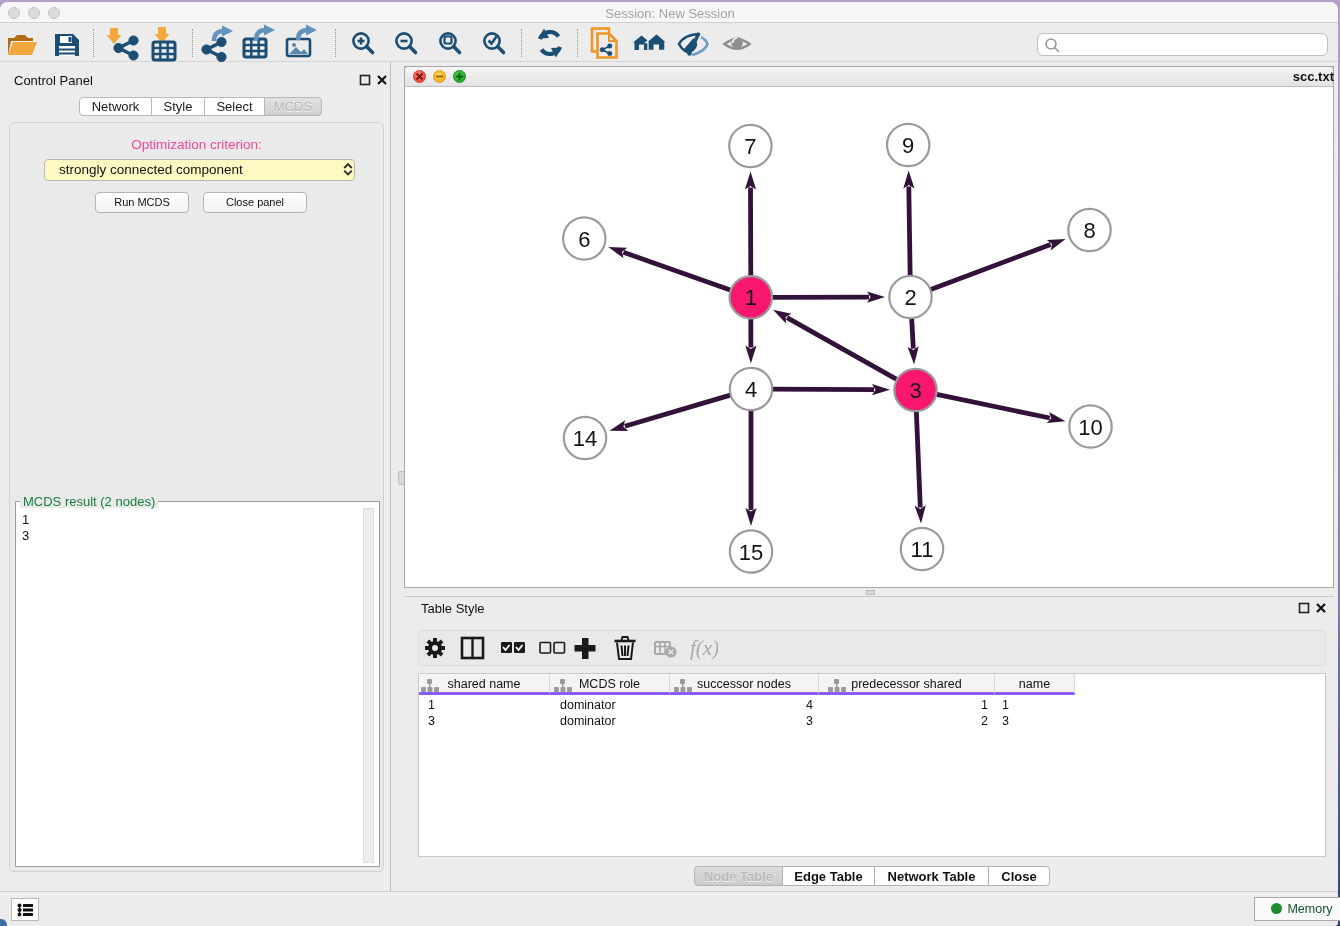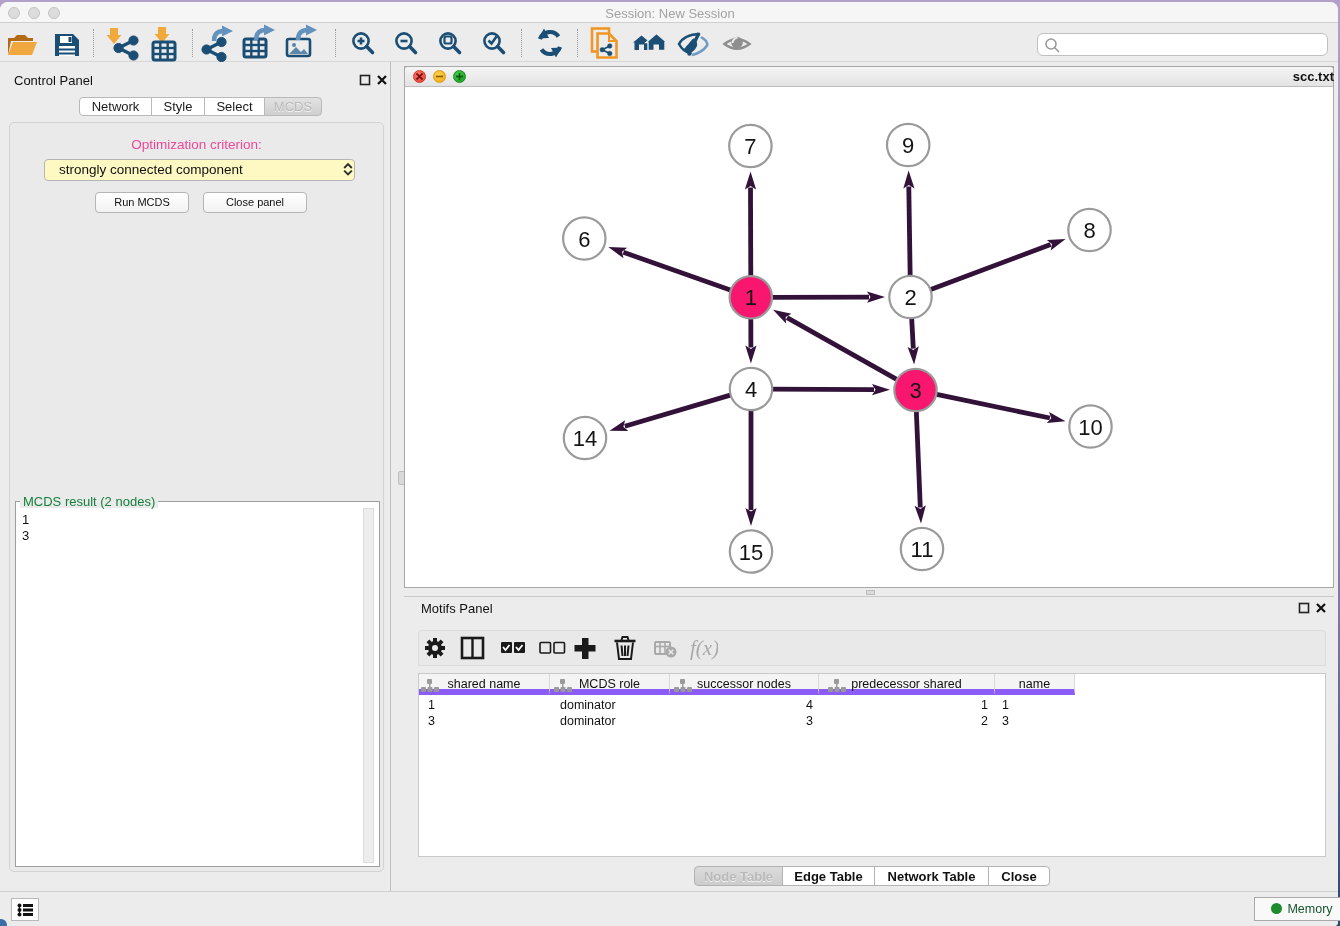--- a/index.html
+++ b/index.html
@@ -22,21 +22,21 @@
 #mcdsbox{position:absolute;left:15px;top:501px;width:365px;height:366px;border:1px solid #9d9d9d;background:#fff}
 #mcdslegend{position:absolute;left:20px;top:494px;height:14px;background:#eaeaea;padding:0 3px;font-size:13px;color:#15803d}
 
 #netwin{position:absolute;left:404px;top:66px;width:930px;height:522px;border:1px solid #a8a8a8;background:#fff}
 #nettitle{position:absolute;left:404px;top:66px;width:930px;height:21px;background:linear-gradient(#f5f5f5,#e3e3e3);border:1px solid #a8a8a8;border-bottom:1px solid #bdbdbd;border-radius:3px 3px 0 0}
 .mtl{position:absolute;top:70px;width:13px;height:13px;border-radius:50%}
 
 #tpanel{position:absolute;left:404px;top:596px;width:930px;height:292px;background:#ececec;border-top:1px solid #c9c9c9}
 #ttoolbar{position:absolute;left:418px;top:630px;width:908px;height:36px;background:#e9e9e9;border:1px solid #dcdcdc;border-radius:4px 4px 0 0}
 #ttable{position:absolute;left:418px;top:673px;width:908px;height:184px;background:#fff;border:1px solid #c9c9c9}
-.th{position:absolute;top:674px;height:21px;background:#f4f4f4;border-right:1px solid #d9d9d9;border-bottom:6px solid #8b5cf6;font-size:12.5px;color:#111;text-align:center;line-height:20px}
+.th{position:absolute;top:674px;height:21px;background:#f4f4f4;border-right:1px solid #d9d9d9;border-bottom:3px solid #8b5cf6;font-size:12.5px;color:#111;text-align:center;line-height:20px}
 .td{position:absolute;height:16px;font-size:12.5px;color:#111;line-height:16px}
 .btab{position:absolute;top:866px;height:20px;border:1px solid #b2b2b2;background:#fff;font-size:13px;font-weight:700;text-align:center;line-height:19px;color:#111}
 #statusbar{position:absolute;left:0;top:891px;width:1338px;height:35px;background:#ececec;border-top:1px solid #cfcfcf;border-radius:0 0 4px 0}
 </style>
 </head>
 <body>
 <div id="win"></div>
 <div id="titlebar"></div>
 <div class="tl" style="left:8px"></div>
 <div class="tl" style="left:28px"></div>
@@ -252,21 +252,21 @@
 <circle cx="922" cy="549" r="21.2" fill="#ffffff" stroke="#9a9a9a" stroke-width="2.2"></circle>
 <text x="922" y="557" text-anchor="middle" font-size="22" fill="#141414">11</text>
 <circle cx="585" cy="438" r="21.2" fill="#ffffff" stroke="#9a9a9a" stroke-width="2.2"></circle>
 <text x="585" y="446" text-anchor="middle" font-size="22" fill="#141414">14</text>
 <circle cx="751" cy="551.5" r="21.2" fill="#ffffff" stroke="#9a9a9a" stroke-width="2.2"></circle>
 <text x="751" y="559.5" text-anchor="middle" font-size="22" fill="#141414">15</text>
 </g>
   </svg>
 
 <div id="tpanel"></div>
-<div class="ptitle abs" style="left:421px;top:601px">Motifs Panel</div>
+<div class="ptitle abs" style="left:421px;top:601px">Table Style</div>
 <svg class="abs" style="left:1298px;top:602px" width="30" height="13">
     <rect x="1.5" y="1.5" width="9" height="9" fill="none" stroke="#222" stroke-width="1.6"></rect>
     <path d="M19,2 L27,10 M27,2 L19,10" stroke="#111" stroke-width="2.2"></path>
   </svg>
 <div id="ttoolbar"></div>
 <svg class="abs" style="left:418px;top:629px" width="300" height="39" viewBox="0 0 300 39">
 <g fill="#1a1a1a" stroke="#1a1a1a">
 
 <g transform="translate(17,19)" stroke="none">
         <circle r="7"></circle>

